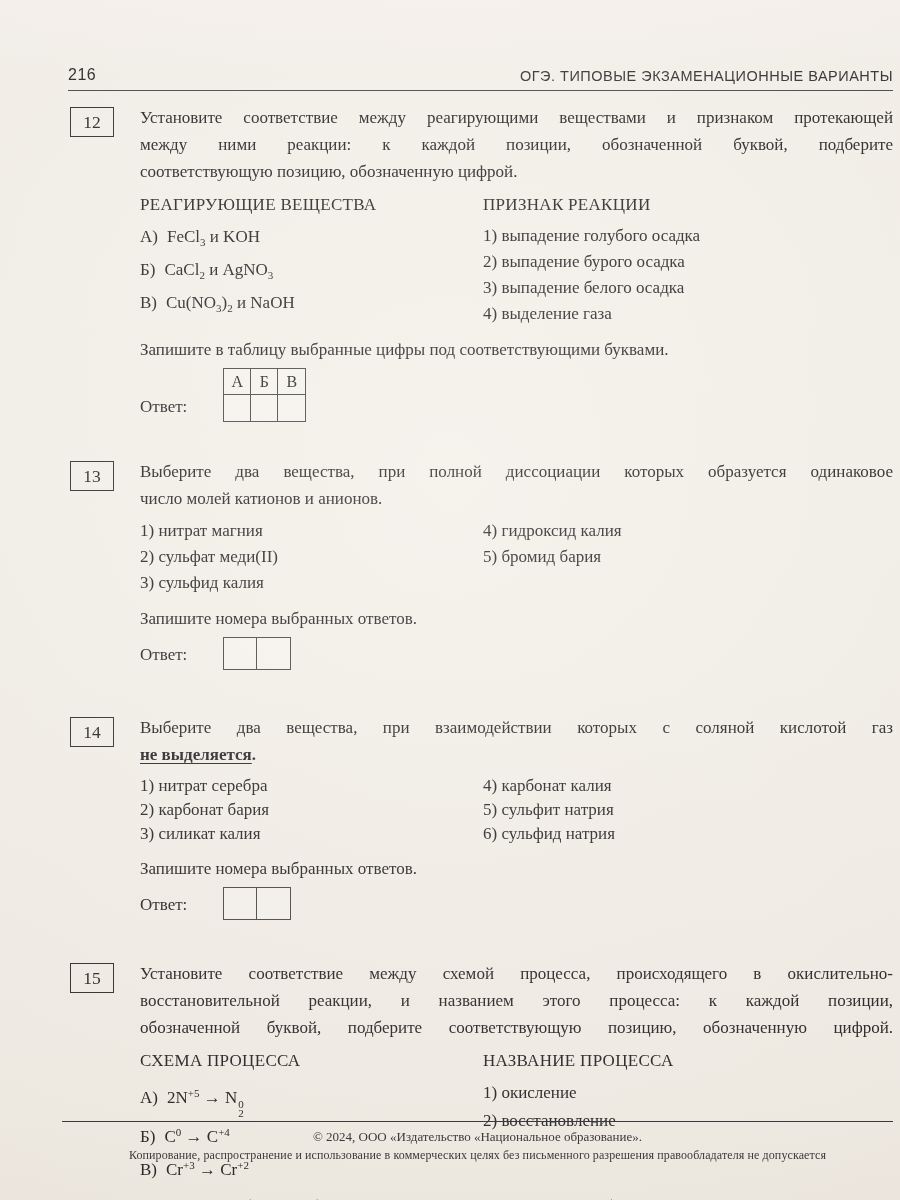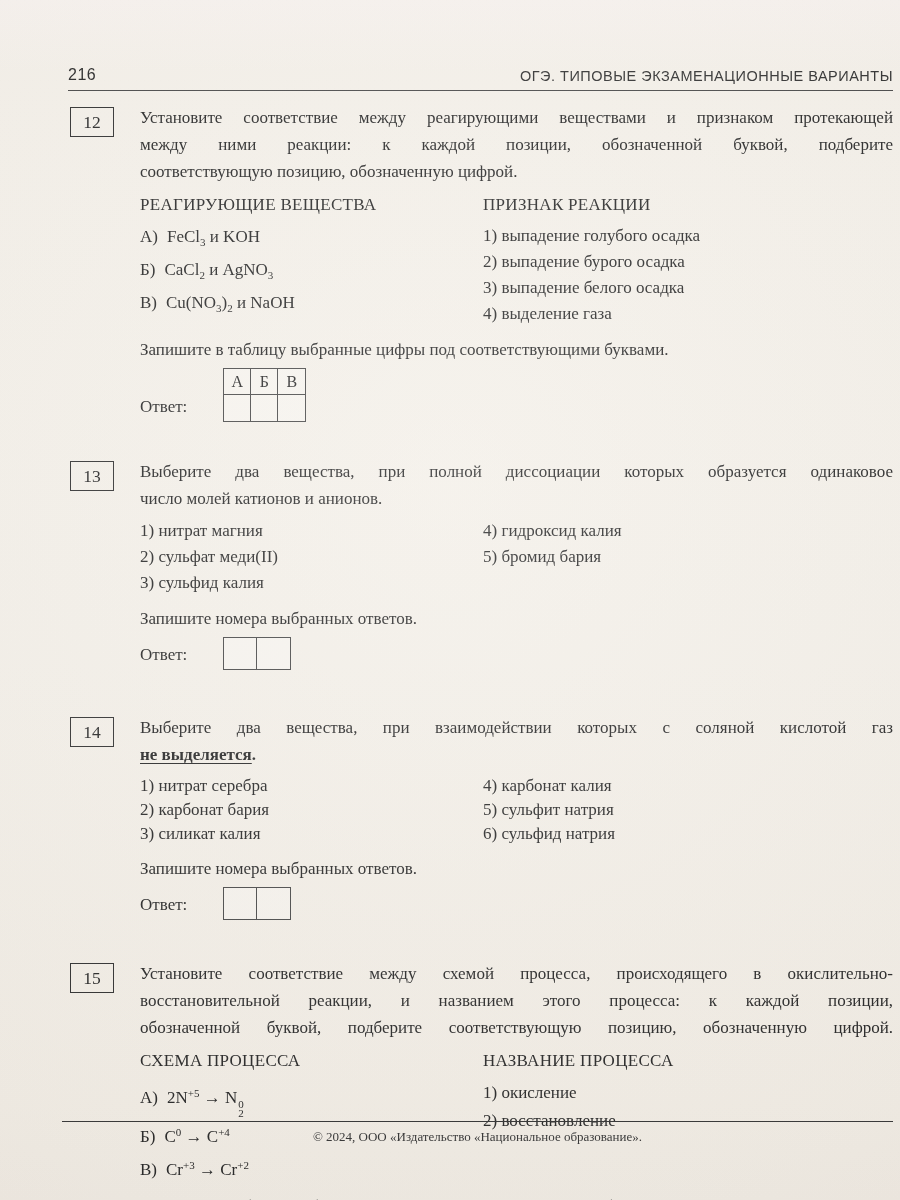--- a/index.html
+++ b/index.html
@@ -205,15 +205,16 @@
         </div>
         <div class="write">Запишите в таблицу выбранные цифры под соответствующими буквами.</div>
 
       </div>
     </div>
 
   </div>
 
   <div class="footer">
     <div class="f1">© 2024, ООО «Издательство «Национальное образование».</div>
+    <div class="f2">Копирование, распространение и использование в коммерческих целях без письменного разрешения правообладателя не допускается</div>
   </div>
 
 </div>
 
 </body></html>

